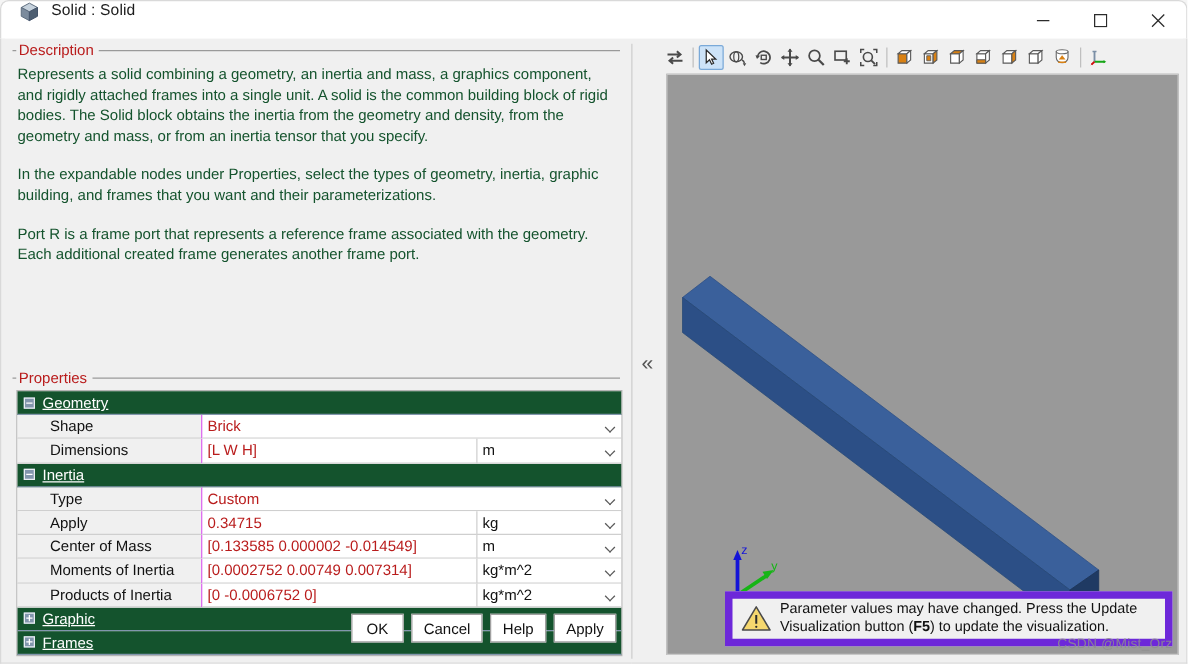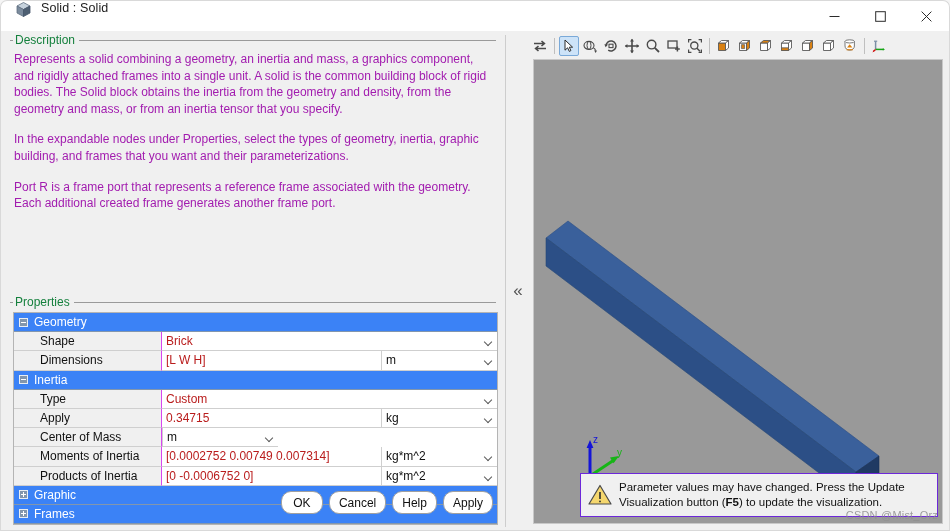--- a/index.html
+++ b/index.html
@@ -57,56 +57,57 @@
 
   .group {
     position: absolute;
     left: 9px;
     right: 9px;
   }
   .group-legend {
     position: absolute; top: -8px; left: 3px;
     background: #f0f0f0;
     padding: 0 4px 0 2px;
-    font-size: 12px; color: #15803d;
+    font-size: 12px; color: #b91c1c;
   }
   .desc-group {
     top: 9px;
     height: 254px;
     border-top: 1px solid #9a9a9a;
   }
   .desc-body {
     position: absolute;
     left: 4px; top: 10px; right: 4px; bottom: 2px;
-    font-size: 12px; color: #a21caf; line-height: 16.6px;
+    font-size: 12px; color: #14532d; line-height: 16.6px;
   }
   .desc-body p { margin: 0 0 14px 0; }
 
   .props-group {
     top: 271px;
     height: 215px;
     border-top: 1px solid #9a9a9a;
   }
 
   
   .prop-table {
     position: absolute;
     left: 3px; top: 9px;
     width: 485px;
     border: 1px solid #b4b4b4;
     background: #fff;
     font-size: 12px;
   }
   .prop-row { display: flex; height: 19.2px; align-items: stretch; }
   .section-row {
-    background: #3b82f6;
+    background: #14532d;
     color: #ffffff;
     align-items: center;
     padding-left: 5px;
     border-bottom: 1px solid #8296ad;
+    text-decoration: underline;
   }
   .expander {
     width: 9px; height: 9px;
     border: 1px solid #e9eef3;
     background: #8296ad;
     margin-right: 6px;
     position: relative;
     flex: 0 0 auto;
   }
   .expander::before {
@@ -173,21 +174,21 @@
   .dlg-buttons {
     position: absolute;
     right: 12px; top: 460px;
     display: flex; gap: 6px;
   }
   .dlg-btn {
     min-width: 42px; height: 23px;
     padding: 0 9px;
     background: #ffffff;
     border: 1px solid #a0a0a0;
-    border-radius: 10px;
+    border-radius: 0;
     font-size: 12px; color: #111;
     font-family: "Liberation Sans", sans-serif;
     display: flex; align-items: center; justify-content: center;
     cursor: default;
   }
 
   
   .splitter {
     position: absolute;
     left: 505px; top: 31px;
@@ -256,21 +257,21 @@
     position: absolute;
     left: 42px; bottom: 35px;
     width: 60px; height: 56px;
   }
 
   .warn-box {
     position: absolute;
     left: 46px; bottom: 6px;
     width: 358px; height: 44px;
     background: #f0f0f0;
-    border: 1px solid #6d28d9;
+    border: 6px solid #6d28d9;
     display: flex; align-items: center;
     padding: 0 6px;
   }
   .warn-text {
     font-size: 11.5px; color: #111;
     line-height: 15px;
     margin-left: 6px;
   }
   .warn-text b { font-weight: bold; }
 
@@ -370,20 +371,23 @@
           <div class="cell-value">
             <span>0.34715</span>
           </div>
           <div class="cell-unit">
             <span>kg</span>
             <span class="chev"></span>
           </div>
         </div>
         <div class="prop-row">
           <div class="cell-name">Center of Mass</div>
+          <div class="cell-value">
+            <span>[0.133585 0.000002 -0.014549]</span>
+          </div>
           <div class="cell-unit">
             <span>m</span>
             <span class="chev"></span>
           </div>
         </div>
         <div class="prop-row">
           <div class="cell-name">Moments of Inertia</div>
           <div class="cell-value">
             <span>[0.0002752 0.00749 0.007314]</span>
           </div>

